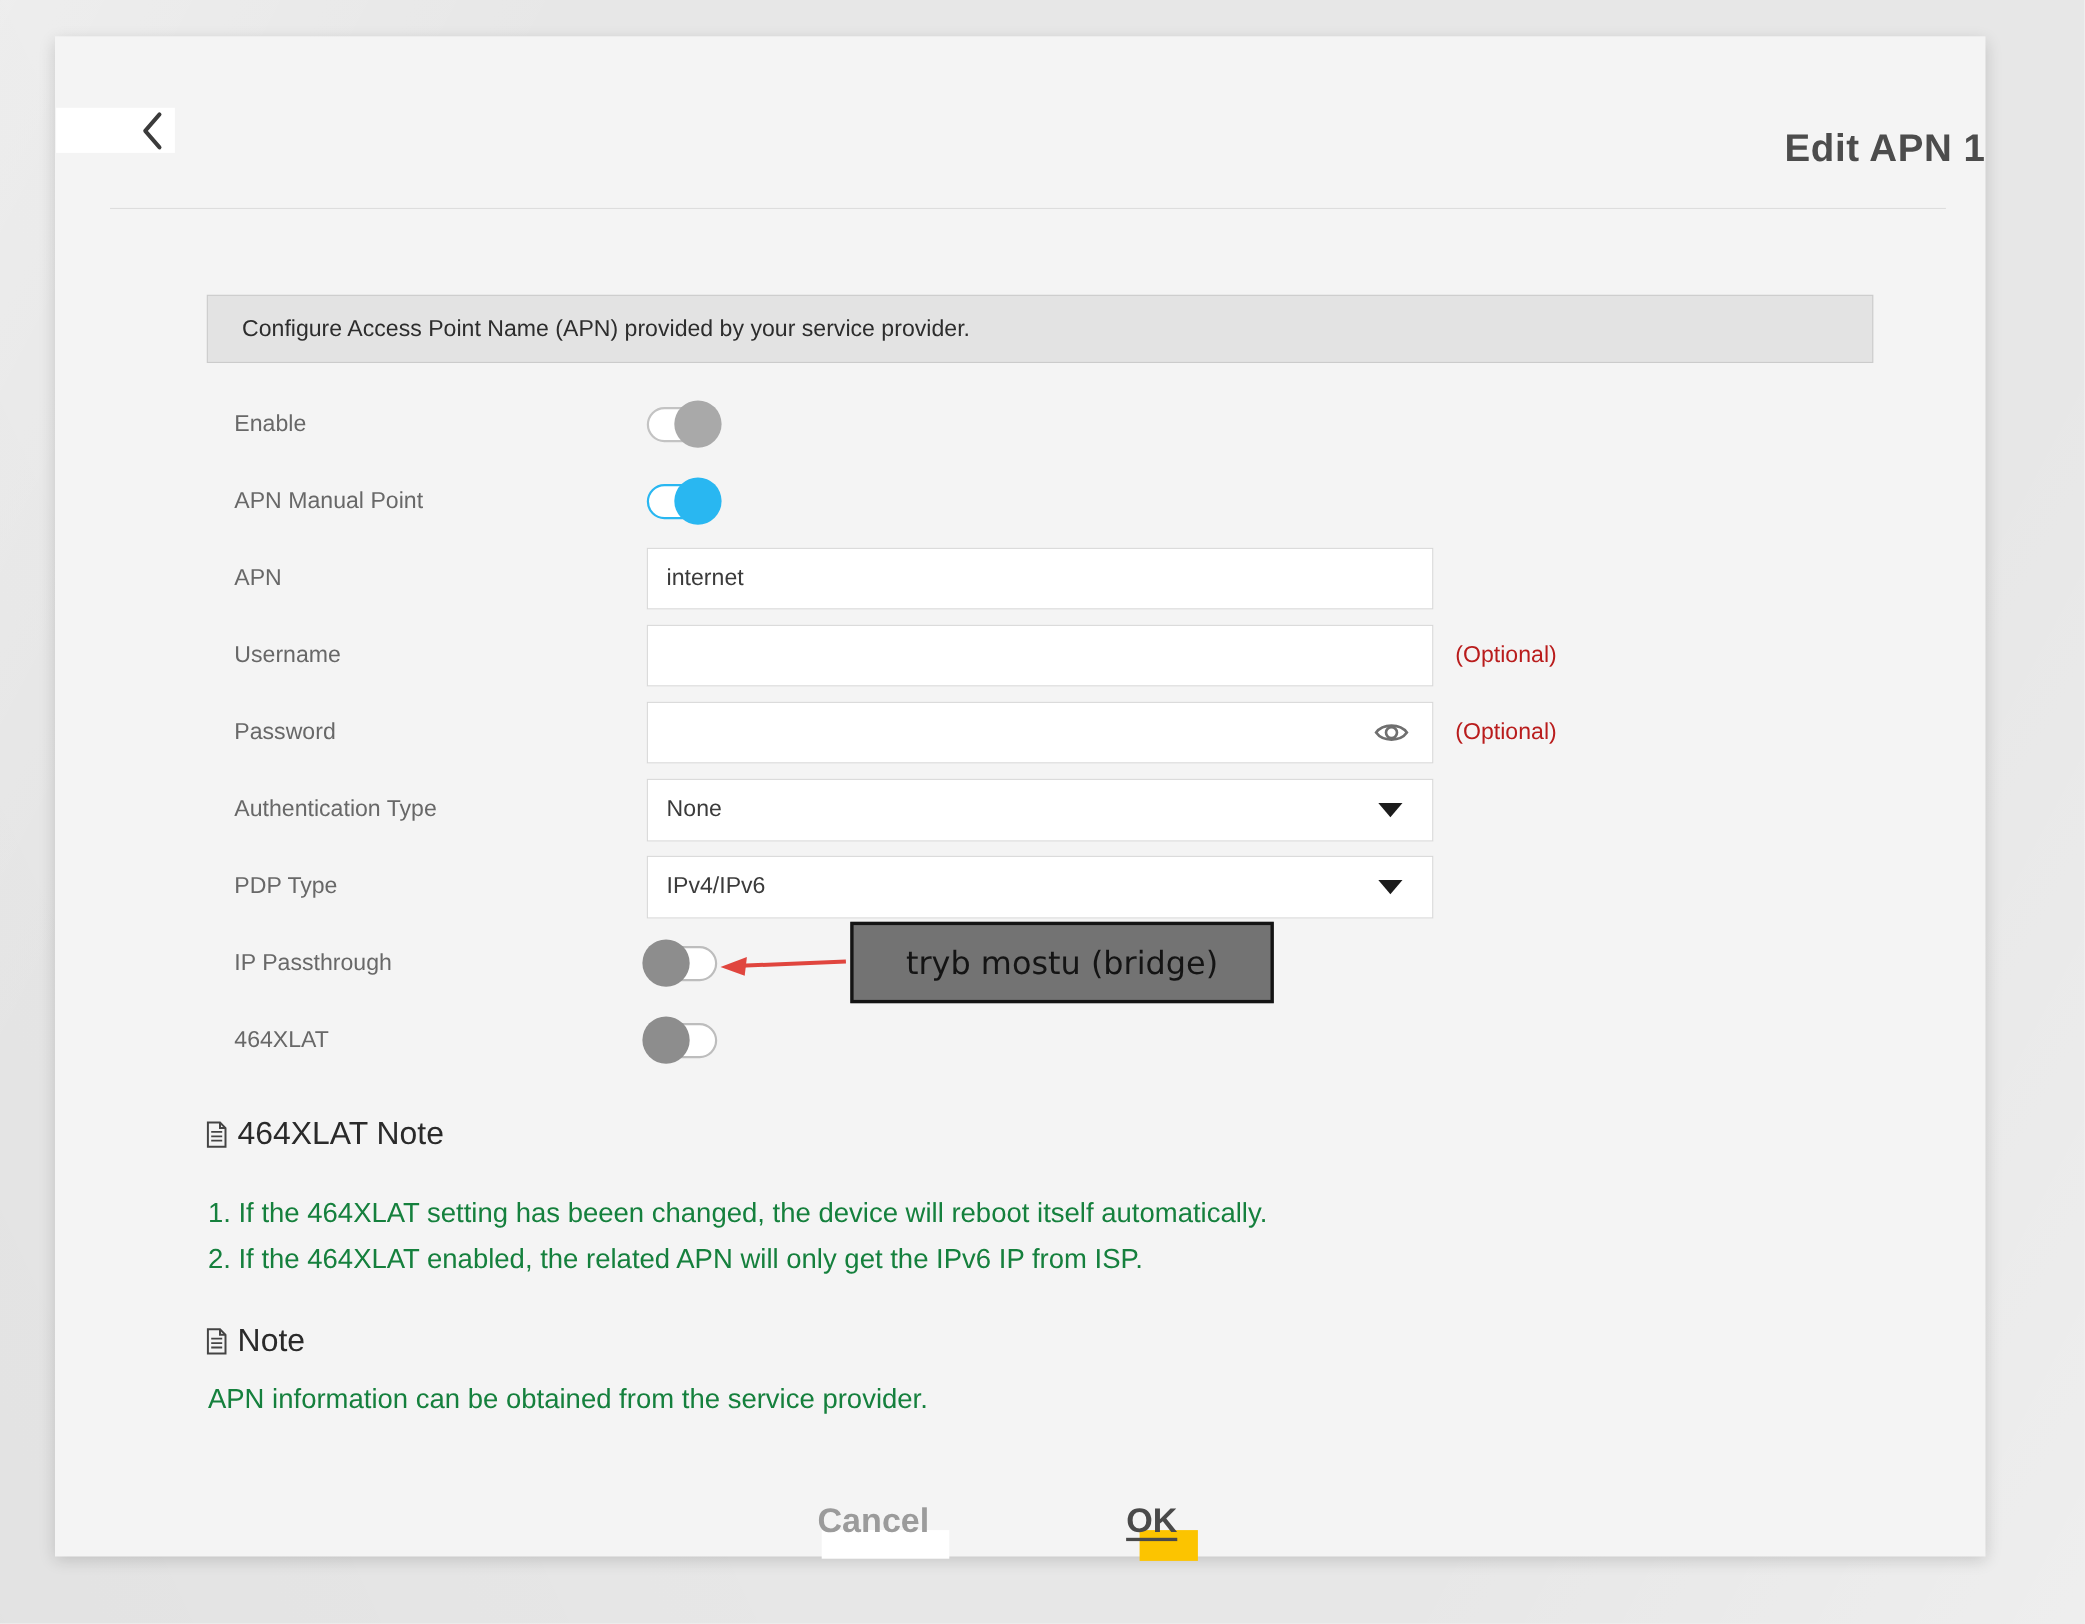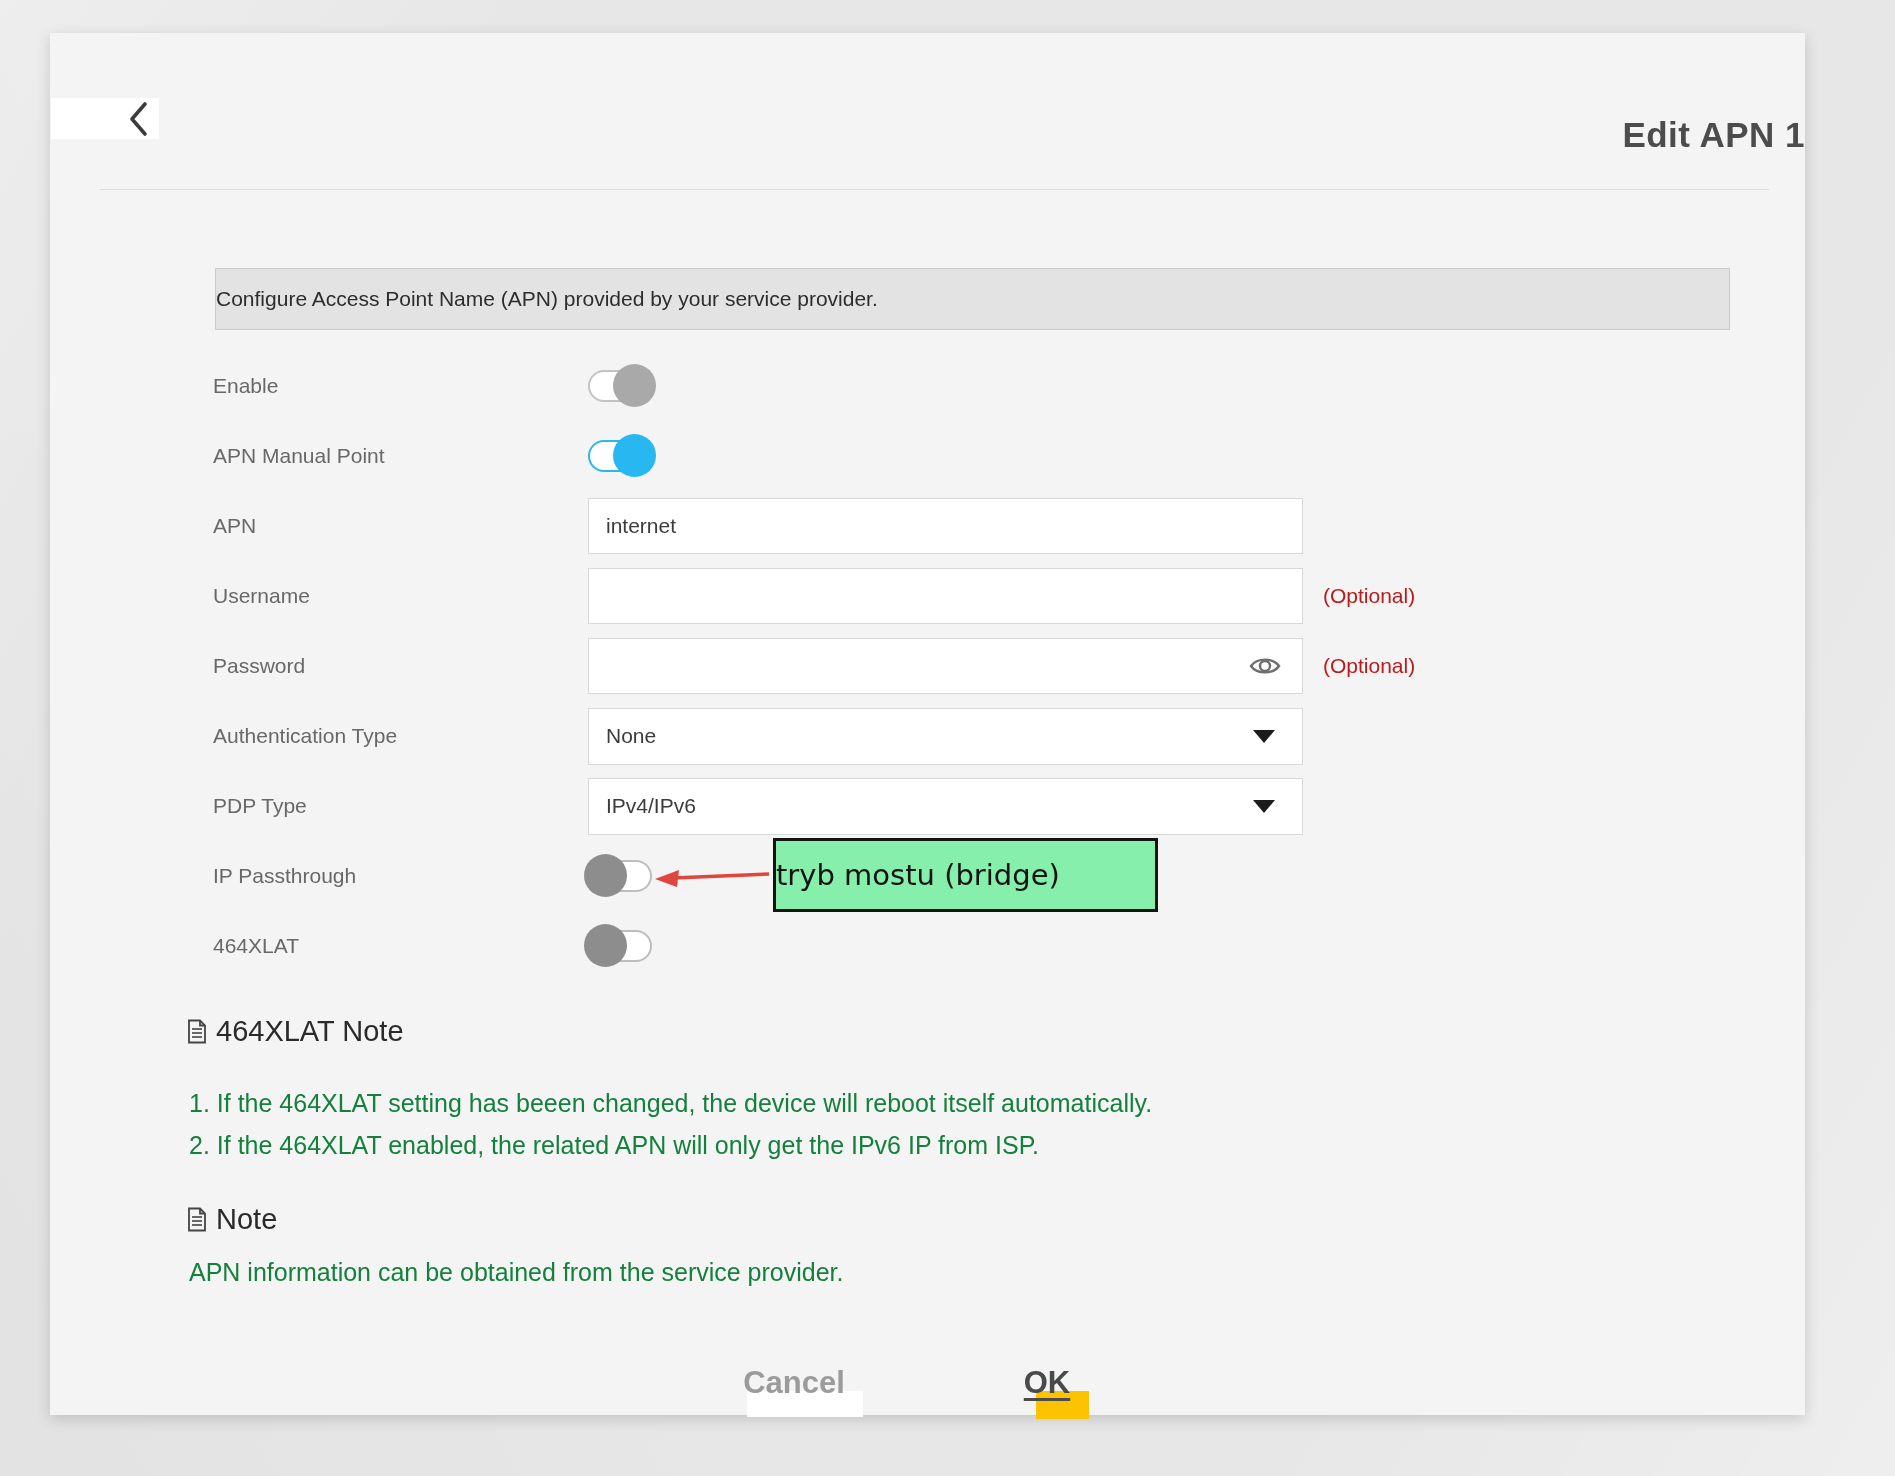--- a/index.html
+++ b/index.html
@@ -25,21 +25,21 @@
     box-sizing:border-box;cursor:pointer;
   }
   .title{
     position:absolute;top:82px;left:0;width:100%;text-align:right;
     font-size:35px;font-weight:bold;color:#4c4c4c;letter-spacing:.5px;
   }
   .divider{position:absolute;top:156px;left:50px;right:36px;border-top:1px solid #dddddd;}
   .banner{
     position:absolute;left:138px;top:235px;width:1515px;height:62px;box-sizing:border-box;
     background:#e3e3e3;border:1px solid #cbcbcb;display:flex;align-items:center;
-    font-size:21px;color:#2d2d2d;margin-left:27px;
+    padding-left:31px;font-size:21px;color:#2d2d2d;
   }
   .form{position:absolute;left:0;top:318px;width:100%;}
   .row{display:flex;align-items:center;height:70px;}
   .flabel{margin-left:163px;width:375px;flex:0 0 375px;font-size:21px;color:#686868;}
   .control{width:715px;flex:0 0 715px;display:flex;align-items:center;position:relative;}
   .tbox{
     width:715px;height:56px;box-sizing:border-box;border:1px solid #d8d8d8;background:#fff;
     font-size:21px;color:#3b3b3b;padding:0 60px 0 17px;font-family:inherit;outline:none;
   }
   .selbox{
@@ -60,21 +60,21 @@
   .toggle .knob{position:absolute;top:-6px;width:43px;height:43px;border-radius:50%;background:#a9a9a9;}
   .toggle.on .knob{right:-4px;}
   .toggle.off .knob{left:-4px;}
   .toggle.blue .track{border-color:#29b7f1;}
   .toggle.blue .knob{background:#29b7f1;}
   .toggle.dark .knob{background:#8d8d8d;}
   .toggle.dark .track{border-color:#bdbdbd;}
   
   .annotation-box{
     position:absolute;left:723px;top:805px;width:385px;height:74px;box-sizing:border-box;
-    border:3px solid #141414;background:#86efac;display:flex;align-items:center;
+    border:3px solid #141414;background:#737373;display:flex;align-items:center;justify-content:center;
     font-family:"DejaVu Sans",sans-serif;font-size:29px;color:#141414;
   }
   .annotation-arrow{position:absolute;left:603px;top:831px;}
   
   .section-head{
     position:absolute;left:137px;display:flex;align-items:center;gap:9px;
     font-size:29px;color:#2a2a2a;
   }
   #xlat-head{top:982px;}
   #note-head{top:1170px;}

